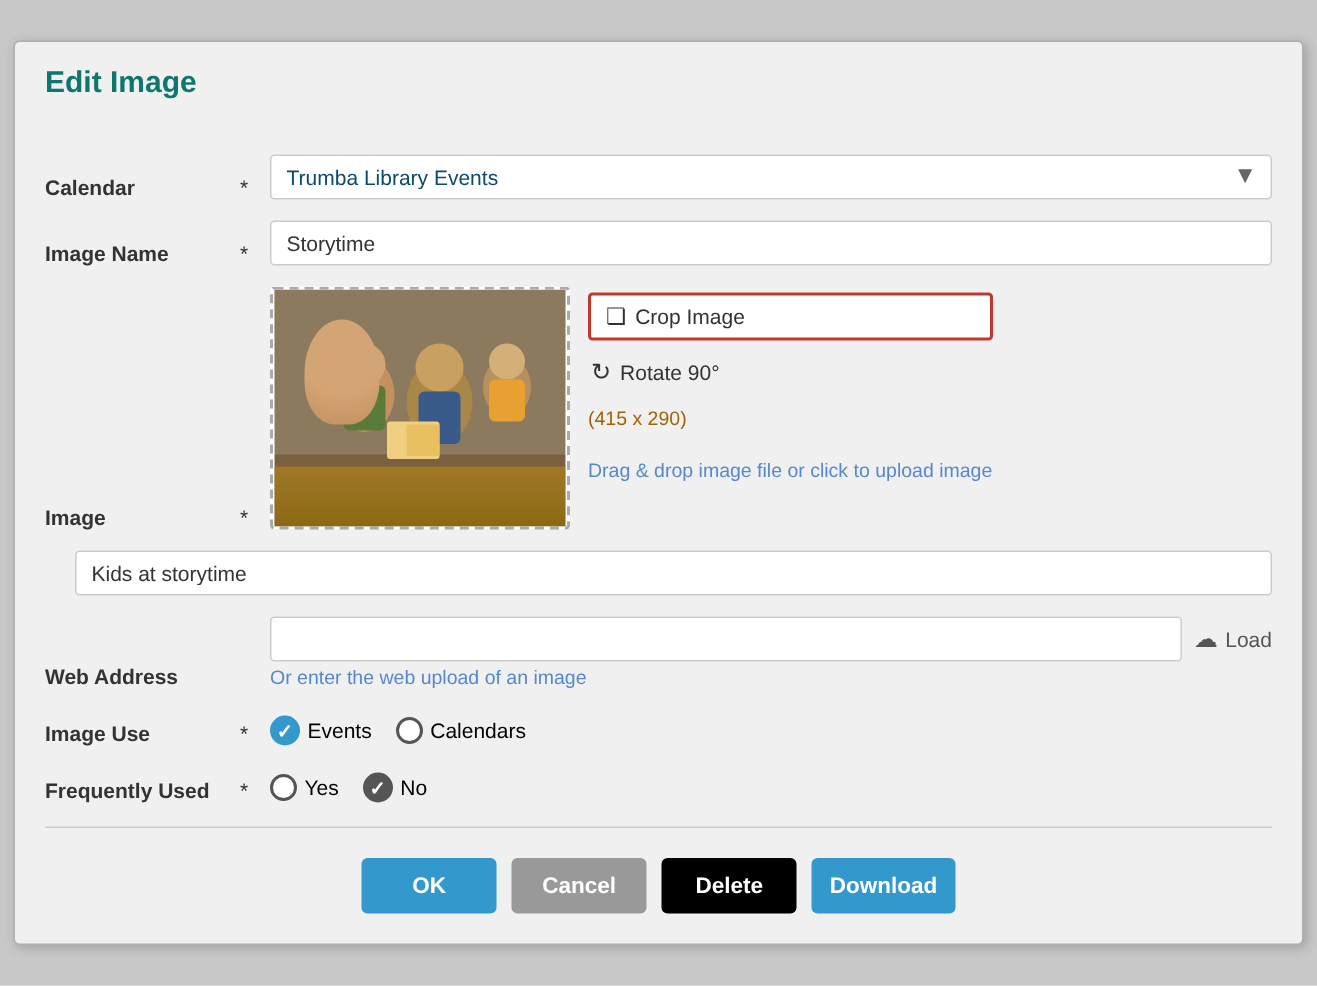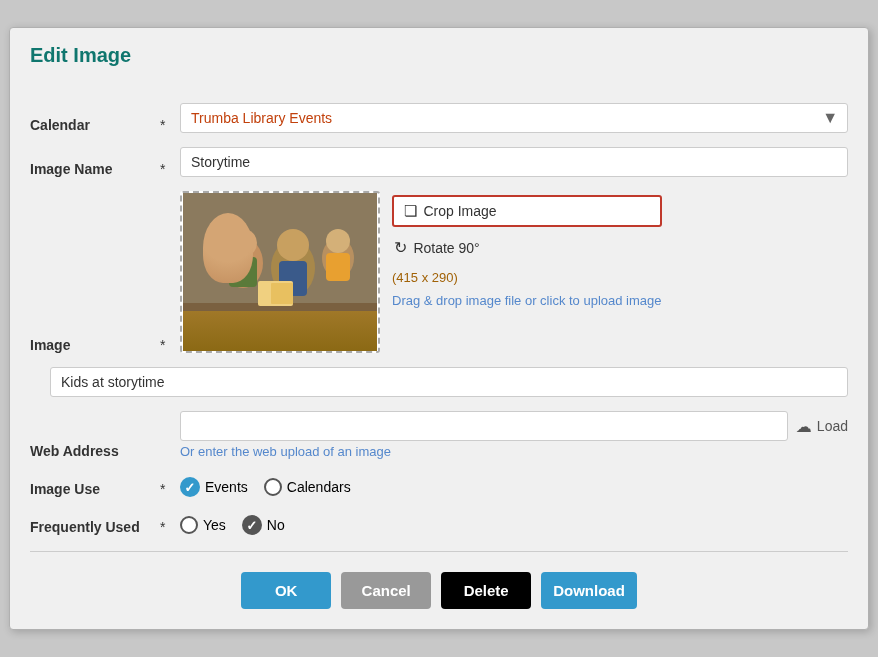--- a/index.html
+++ b/index.html
@@ -158,21 +158,21 @@
       gap: 4px;
     }
     .image-dimensions {
       font-size: 13px;
       color: #a16207;
       margin-top: 4px;
     }
     .upload-hint {
       font-size: 13px;
       color: #5588cc;
-      margin-top: 4px;
+      margin-top: 16px;
     }
     .web-address-row {
       display: flex;
       align-items: center;
       gap: 8px;
     }
     .web-address-row .input-field {
       flex: 1;
     }
     .load-btn {
@@ -261,21 +261,21 @@
 <body>
 
 <div class="dialog">
   <div class="dialog-title">Edit Image</div>
 
   <div class="form-row">
     <div class="form-label">Calendar</div>
     <div class="required-star">*</div>
     <div class="form-control">
       <div class="calendar-wrapper">
-        <input class="input-field" type="text" style="color: #c2410c;" value="Trumba Library Events">
+        <input class="input-field" type="text" style="color: #0c4a6e;" value="Trumba Library Events">
         <span class="calendar-dropdown-icon">▼</span>
       </div>
     </div>
   </div>
 
   <div class="form-row">
     <div class="form-label">Image Name</div>
     <div class="required-star">*</div>
     <div class="form-control">
       <input class="input-field" type="text" value="Storytime" style="">

